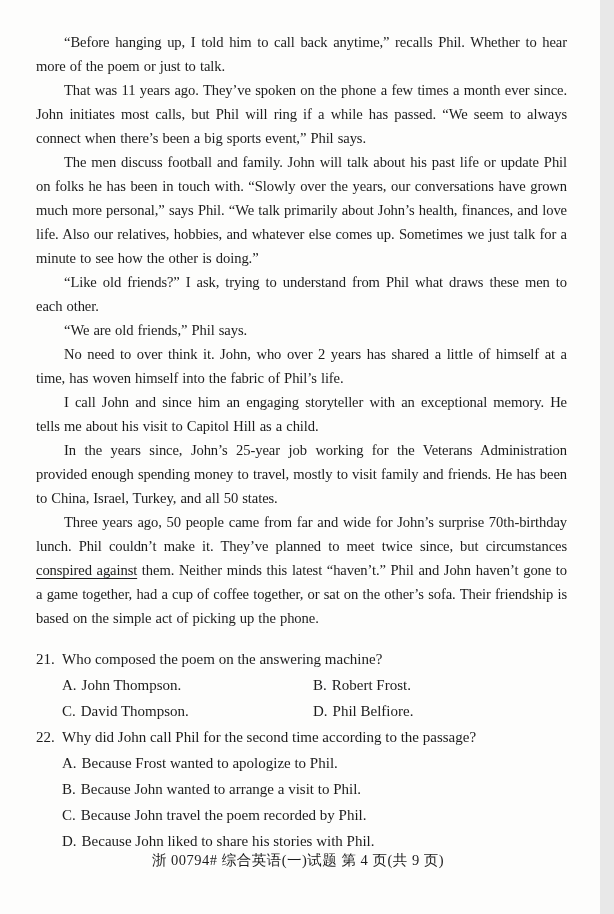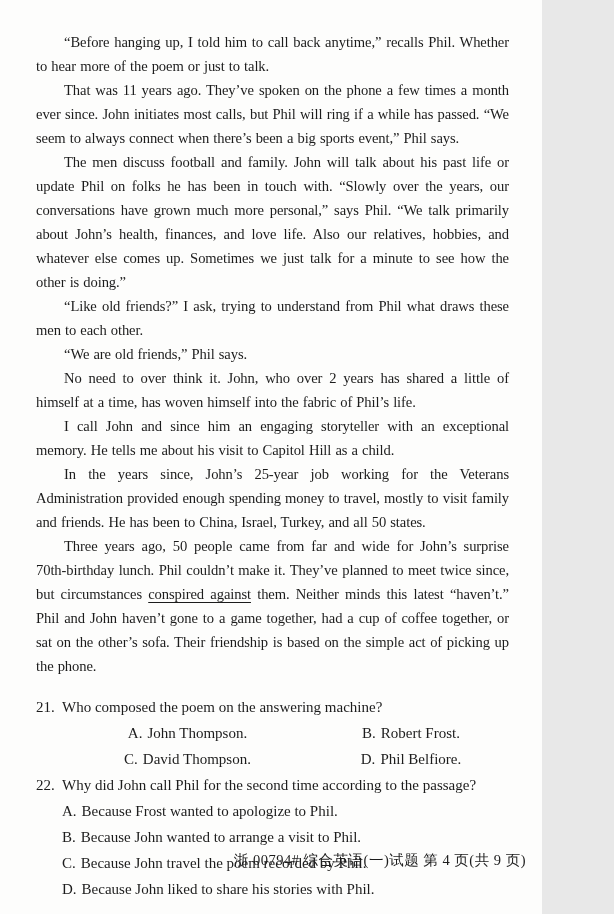--- a/index.html
+++ b/index.html
@@ -2,21 +2,21 @@
 <html><head>
 <meta charset="utf-8">
 <style>
   html, body {
     margin: 0;
     padding: 0;
     background: #e8e8e8;
   }
   .page {
     position: relative;
-    width: 542px;
+    width: 600px;
     height: 914px;
     background: #fdfdfc;
     color: #1c1c1c;
     font-family: "Liberation Serif", serif;
     overflow: hidden;
     box-sizing: border-box;
     padding: 30px 33px 0 36px;
   }
   .passage p.para {
     margin: 0;
@@ -36,30 +36,29 @@
     font-size: 15px;
     line-height: 26px;
   }
   .question { margin: 0; }
   .q-head { display: flex; align-items: baseline; }
   .q-num { flex: 0 0 26px; }
   .options { margin-left: 26px; }
   .options.two-col {
     display: grid;
     grid-template-columns: 251px 1fr;
-    text-align: center;
   }
   .options.one-col .option { display: block; }
   .option-label { margin-right: 5px; }
   .page-footer {
     position: absolute;
     top: 851px;
     left: 0;
-    right: 16px;
-    text-align: right;
+    right: 4px;
+    text-align: center;
     font-size: 14.5px;
     letter-spacing: 0.5px;
     color: #1c1c1c;
   }
 </style>
 </head>
 <body>
 
 <div class="page">
   <div class="passage">

